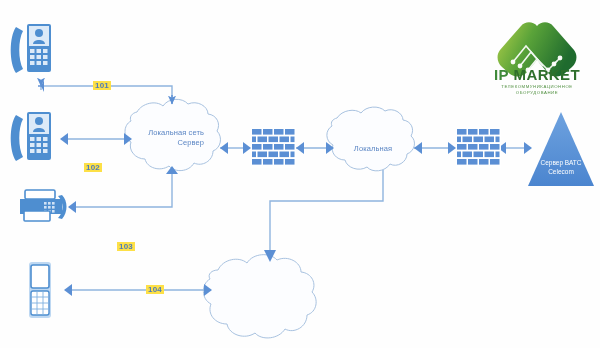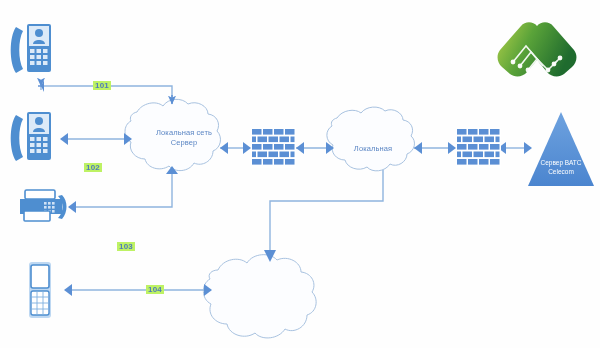--- a/index.html
+++ b/index.html
@@ -33,21 +33,21 @@
     letter-spacing: 0.1px;
     white-space: nowrap;
     pointer-events: none;
   }
   .wire-label {
     position: absolute;
     color: #4f7cb8;
     font-size: 8px;
     font-weight: bold;
     letter-spacing: 0.2px;
-    background: #bef264;
+    background: #fde047;
     padding: 0 2px;
   }
   .tri-label {
     position: absolute;
     color: #ffffff;
     font-size: 6.5px;
     line-height: 8.5px;
     text-align: center;
     white-space: nowrap;
   }
@@ -344,34 +344,44 @@
         <circle cx="54" cy="46" r="2.4"></circle>
         <circle cx="60" cy="40" r="2.4"></circle>
       </g>
       <g stroke="#ffffff" stroke-width="1.6" fill="none" opacity="0.92">
         <path d="M48,52 L57,43"></path>
         <path d="M54,46 L60,40"></path>
       </g>
     </g>
   </svg>
 
-  <div class="node-label" style="left:134px; top:128px; width:100px;">
+  <div class="node-label" style="left:104px; top:128px; width:100px;text-align:right;">
     <span>Локальная сеть</span><br>
     <span>Сервер</span>
   </div>
 
   <div class="node-label" style="left:323px; top:144px; width:100px;">
     <span>Локальная</span>
   </div>
 
 
   <div class="tri-label" style="left:521px; top:159px; width:80px;">
     <span>Сервер ВАТС</span><br>
     <span>Celecom</span>
   </div>
 
   <div class="wire-label" style="left:93px; top:81px;">101</div>
   <div class="wire-label" style="left:84px; top:134px;margin-top:29px;">102</div>
   <div class="wire-label" style="left:117px; top:202px;margin-top:40px;">103</div>
   <div class="wire-label" style="left:146px; top:285px;">104</div>
 
+  <div id="logo-block">
+    <div style="height:54px"></div>
+    <div id="logo-wordmark">
+      <span class="lw-ip">IP</span><span>&nbsp;</span><span class="lw-market">MARKET</span>
+    </div>
+    <div id="logo-tagline">
+      <span>телекоммуникационное</span><br>
+      <span>оборудование</span>
+    </div>
+  </div>
 
 </div>
 
 </body></html>

